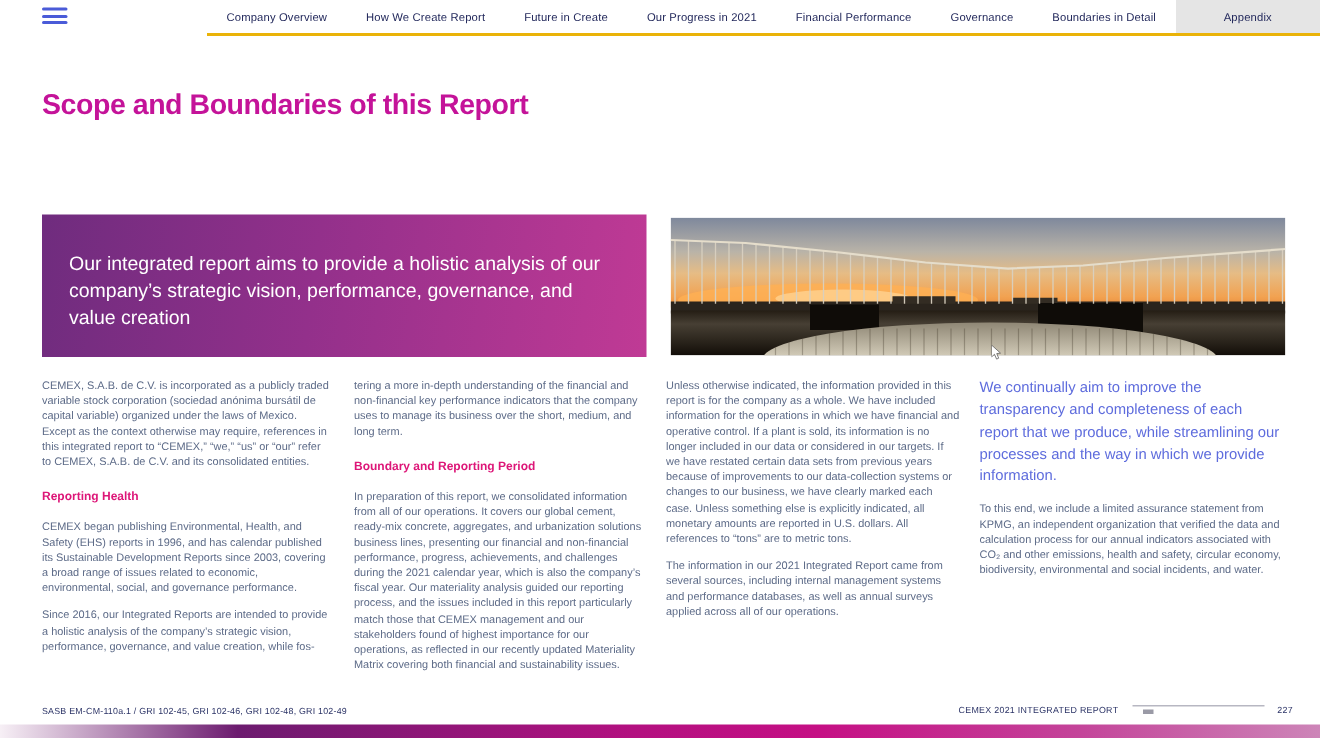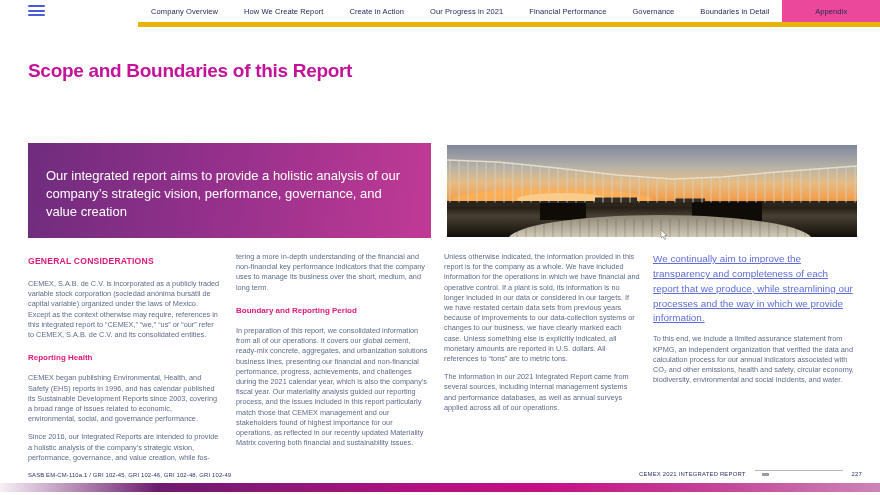--- a/index.html
+++ b/index.html
@@ -7,28 +7,28 @@
     width:880px;height:495px;position:relative;overflow:hidden;
     background:#ffffff;font-family:"Liberation Sans",sans-serif;
     -webkit-font-smoothing:antialiased;
   }
   
   .nav{position:absolute;top:0;left:0;right:0;height:22px;}
   .hamburger{position:absolute;left:28px;top:5px;width:17px;height:13px;cursor:pointer;}
   .hamburger span{display:block;height:2px;margin:0 0 2.6px 0;background:#4a5bd8;border-radius:1px;}
   .tabs{
     position:absolute;left:138px;right:0;top:0;height:22px;display:flex;
-    border-bottom:5px solid #eab308;
+    border-bottom:2px solid #eab308;
   }
   .tab{
     display:flex;align-items:center;justify-content:center;
     padding:0 13px;font-size:7.5px;color:#23295c;white-space:nowrap;cursor:pointer;
     letter-spacing:.1px;
   }
-  .tab.active{background:#ec4899;flex:1;}
+  .tab.active{background:#e5e5e5;flex:1;}
   
   .page-title{
     position:absolute;left:28px;top:60px;font-size:19px;font-weight:bold;
     color:#c41399;letter-spacing:-.3px;
   }
   
   .banner{
     position:absolute;left:28px;top:143px;width:403px;height:95px;box-sizing:border-box;
     background:linear-gradient(98deg,#6f2c7e 0%,#93308b 45%,#c03a95 100%);
     color:#ffffff;padding:24px 26px 0 18px;font-size:13px;line-height:1.38;font-weight:500;
@@ -39,21 +39,21 @@
   .cursor{position:absolute;left:661px;top:230px;width:7px;height:10px;}
   
   .col{position:absolute;top:252px;font-size:7.3px;line-height:1.4;color:#5d6b88;}
   .col p{margin:0 0 8px 0;}
   .c1{left:28px;width:192px;}
   .c2{left:236px;width:192px;}
   .c3{left:444px;width:196px;}
   .c4{left:653px;width:202px;}
   .sec-heading{font-size:8.6px;font-weight:bold;color:#dd1678;letter-spacing:.2px;margin:3px 0 12px 0;}
   .sub-heading{font-size:8px;font-weight:bold;color:#dd1678;margin:12px 0 10px 0;}
-  .highlight{font-size:9.9px;line-height:1.5;color:#5e6cdd;margin:0 0 14px 0;text-decoration:underline;}
+  .highlight{font-size:9.9px;line-height:1.5;color:#5e6cdd;margin:0 0 14px 0;}
   
   .footer-left{
     position:absolute;left:28px;top:472px;font-size:5.9px;color:#2b3366;letter-spacing:.15px;
   }
   .footer-right{
     position:absolute;right:18px;top:470px;display:flex;align-items:center;gap:9px;
     font-size:5.9px;color:#2b3366;letter-spacing:.2px;
   }
   .scrubber{position:relative;width:88px;height:6px;border-top:1px solid #b7b7c2;cursor:pointer;}
   .scrubber-handle{position:absolute;left:7px;top:2px;width:7px;height:3px;background:#9a9aa6;}
@@ -67,21 +67,21 @@
 
 <div class="nav">
   <div class="hamburger">
     <span></span>
       <span></span>
       <span></span>
   </div>
   <div class="tabs">
     <div class="tab">Company Overview</div>
     <div class="tab">How We Create Report</div>
-    <div class="tab">Create in Action</div>
+    <div class="tab">Future in Create</div>
     <div class="tab">Our Progress in 2021</div>
     <div class="tab">Financial Performance</div>
     <div class="tab">Governance</div>
     <div class="tab">Boundaries in Detail</div>
     <div class="tab active">Appendix</div>
   </div>
 </div>
 
 <div class="page-title">Scope and Boundaries of this Report</div>
 
@@ -131,21 +131,20 @@
         <path d="M3,15.1L3,57.5 M12,15.5L12,57.5 M21,15.8L21,57.5 M30,16.2L30,57.5 M39,16.6L39,57.5 M48,16.9L48,57.5 M57,17.7L57,57.5 M66,18.6L66,57.5 M75,19.5L75,57.5 M84,20.4L84,57.5 M93,21.3L93,57.5 M102,22.2L102,57.5 M111,23.1L111,57.5 M120,24.2L120,57.5 M129,25.2L129,57.5 M138,26.3L138,57.5 M147,27.3L147,57.5 M156,28.4L156,57.5 M165,29.4L165,57.5 M174,30.3L174,57.5 M183,30.9L183,57.5 M192,31.6L192,57.5 M201,32.3L201,57.5 M210,32.9L210,57.5 M219,33.6L219,57.5 M228,33.9L228,57.5 M237,33.5L237,57.5 M246,33.2L246,57.5 M255,32.8L255,57.5 M264,32.4L264,57.5 M273,32.1L273,57.5 M282,31.4L282,57.5 M291,30.5L291,57.5 M300,29.7L300,57.5 M309,28.9L309,57.5 M318,28.1L318,57.5 M327,27.3L327,57.5 M336,26.6L336,57.5 M345,25.9L345,57.5 M354,25.2L354,57.5 M363,24.5L363,57.5 M372,23.9L372,57.5 M381,23.2L381,57.5 M390,22.5L390,57.5 M399,21.8L399,57.5 M408,21.1L408,57.5 " stroke="#d8d0c0" stroke-width="0.9" fill="none" opacity="0.95"></path>
         <path d="M0,15 L50,17 L110,23 L170,30 L225,34 L275,32 L330,27 L410,21" stroke="#e5ddcb" stroke-width="1.5" fill="none"></path>
       </g>
   </svg>
 </div>
 <svg class="cursor" viewBox="0 0 7 10">
   <path d="M0,0 L0,8 L2,6.2 L3.4,9.4 L4.8,8.8 L3.5,5.7 L6,5.4 Z" fill="#ffffff" stroke="#555" stroke-width="0.5"></path>
 </svg>
 
 <div class="col c1">
-  <div class="sec-heading">GENERAL CONSIDERATIONS</div>
   <p>CEMEX, S.A.B. de C.V. is incorporated as a publicly traded variable stock corporation (sociedad anónima bursátil de capital variable) organized under the laws of Mexico. Except as the context otherwise may require, references in this integrated report to “CEMEX,” “we,” “us” or “our” refer to CEMEX, S.A.B. de C.V. and its consolidated entities.</p>
   <div class="sub-heading">Reporting Health</div>
   <p>CEMEX began publishing Environmental, Health, and Safety (EHS) reports in 1996, and has calendar published its Sustainable Development Reports since 2003, covering a broad range of issues related to economic, environmental, social, and governance performance.</p>
   <p>Since 2016, our Integrated Reports are intended to provide a holistic analysis of the company’s strategic vision, performance, governance, and value creation, while fos-</p>
 </div>
 
 <div class="col c2">
   <p>tering a more in-depth understanding of the financial and non-financial key performance indicators that the company uses to manage its business over the short, medium, and long term.</p>
   <div class="sub-heading">Boundary and Reporting Period</div>
   <p>In preparation of this report, we consolidated information from all of our operations. It covers our global cement, ready-mix concrete, aggregates, and urbanization solutions business lines, presenting our financial and non-financial performance, progress, achievements, and challenges during the 2021 calendar year, which is also the company’s fiscal year. Our materiality analysis guided our reporting process, and the issues included in this report particularly match those that CEMEX management and our stakeholders found of highest importance for our operations, as reflected in our recently updated Materiality Matrix covering both financial and sustainability issues.</p>

